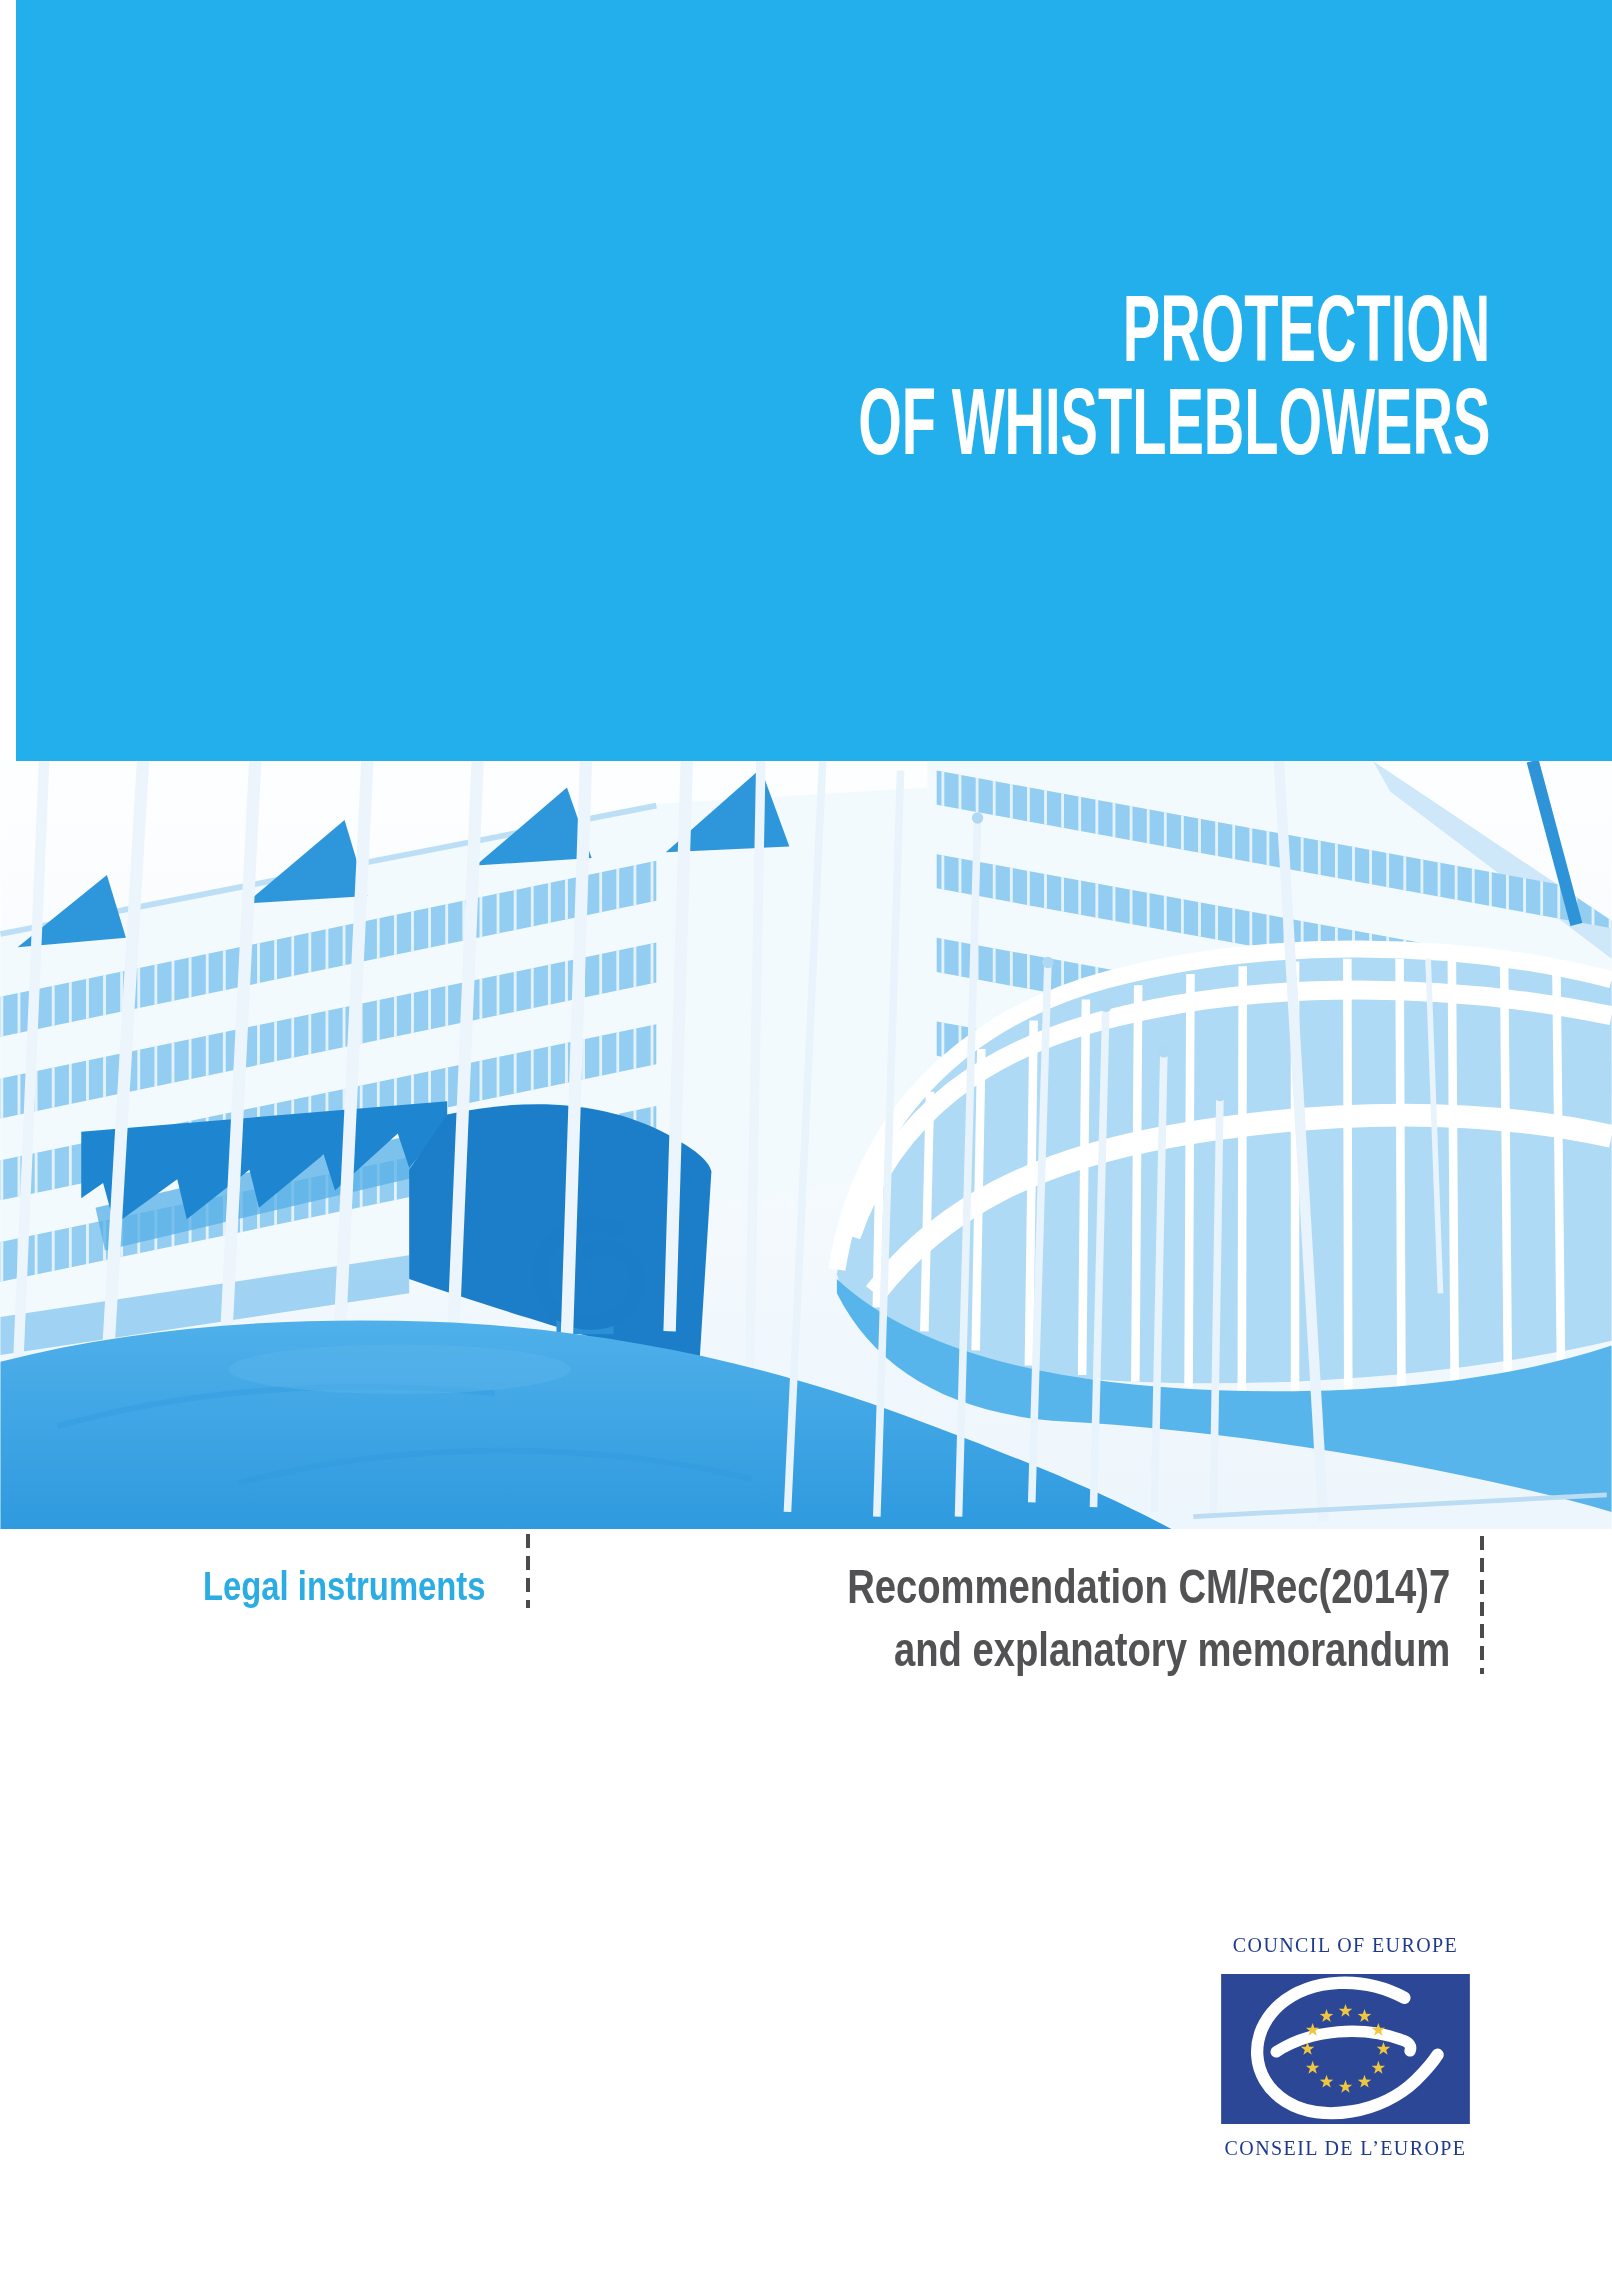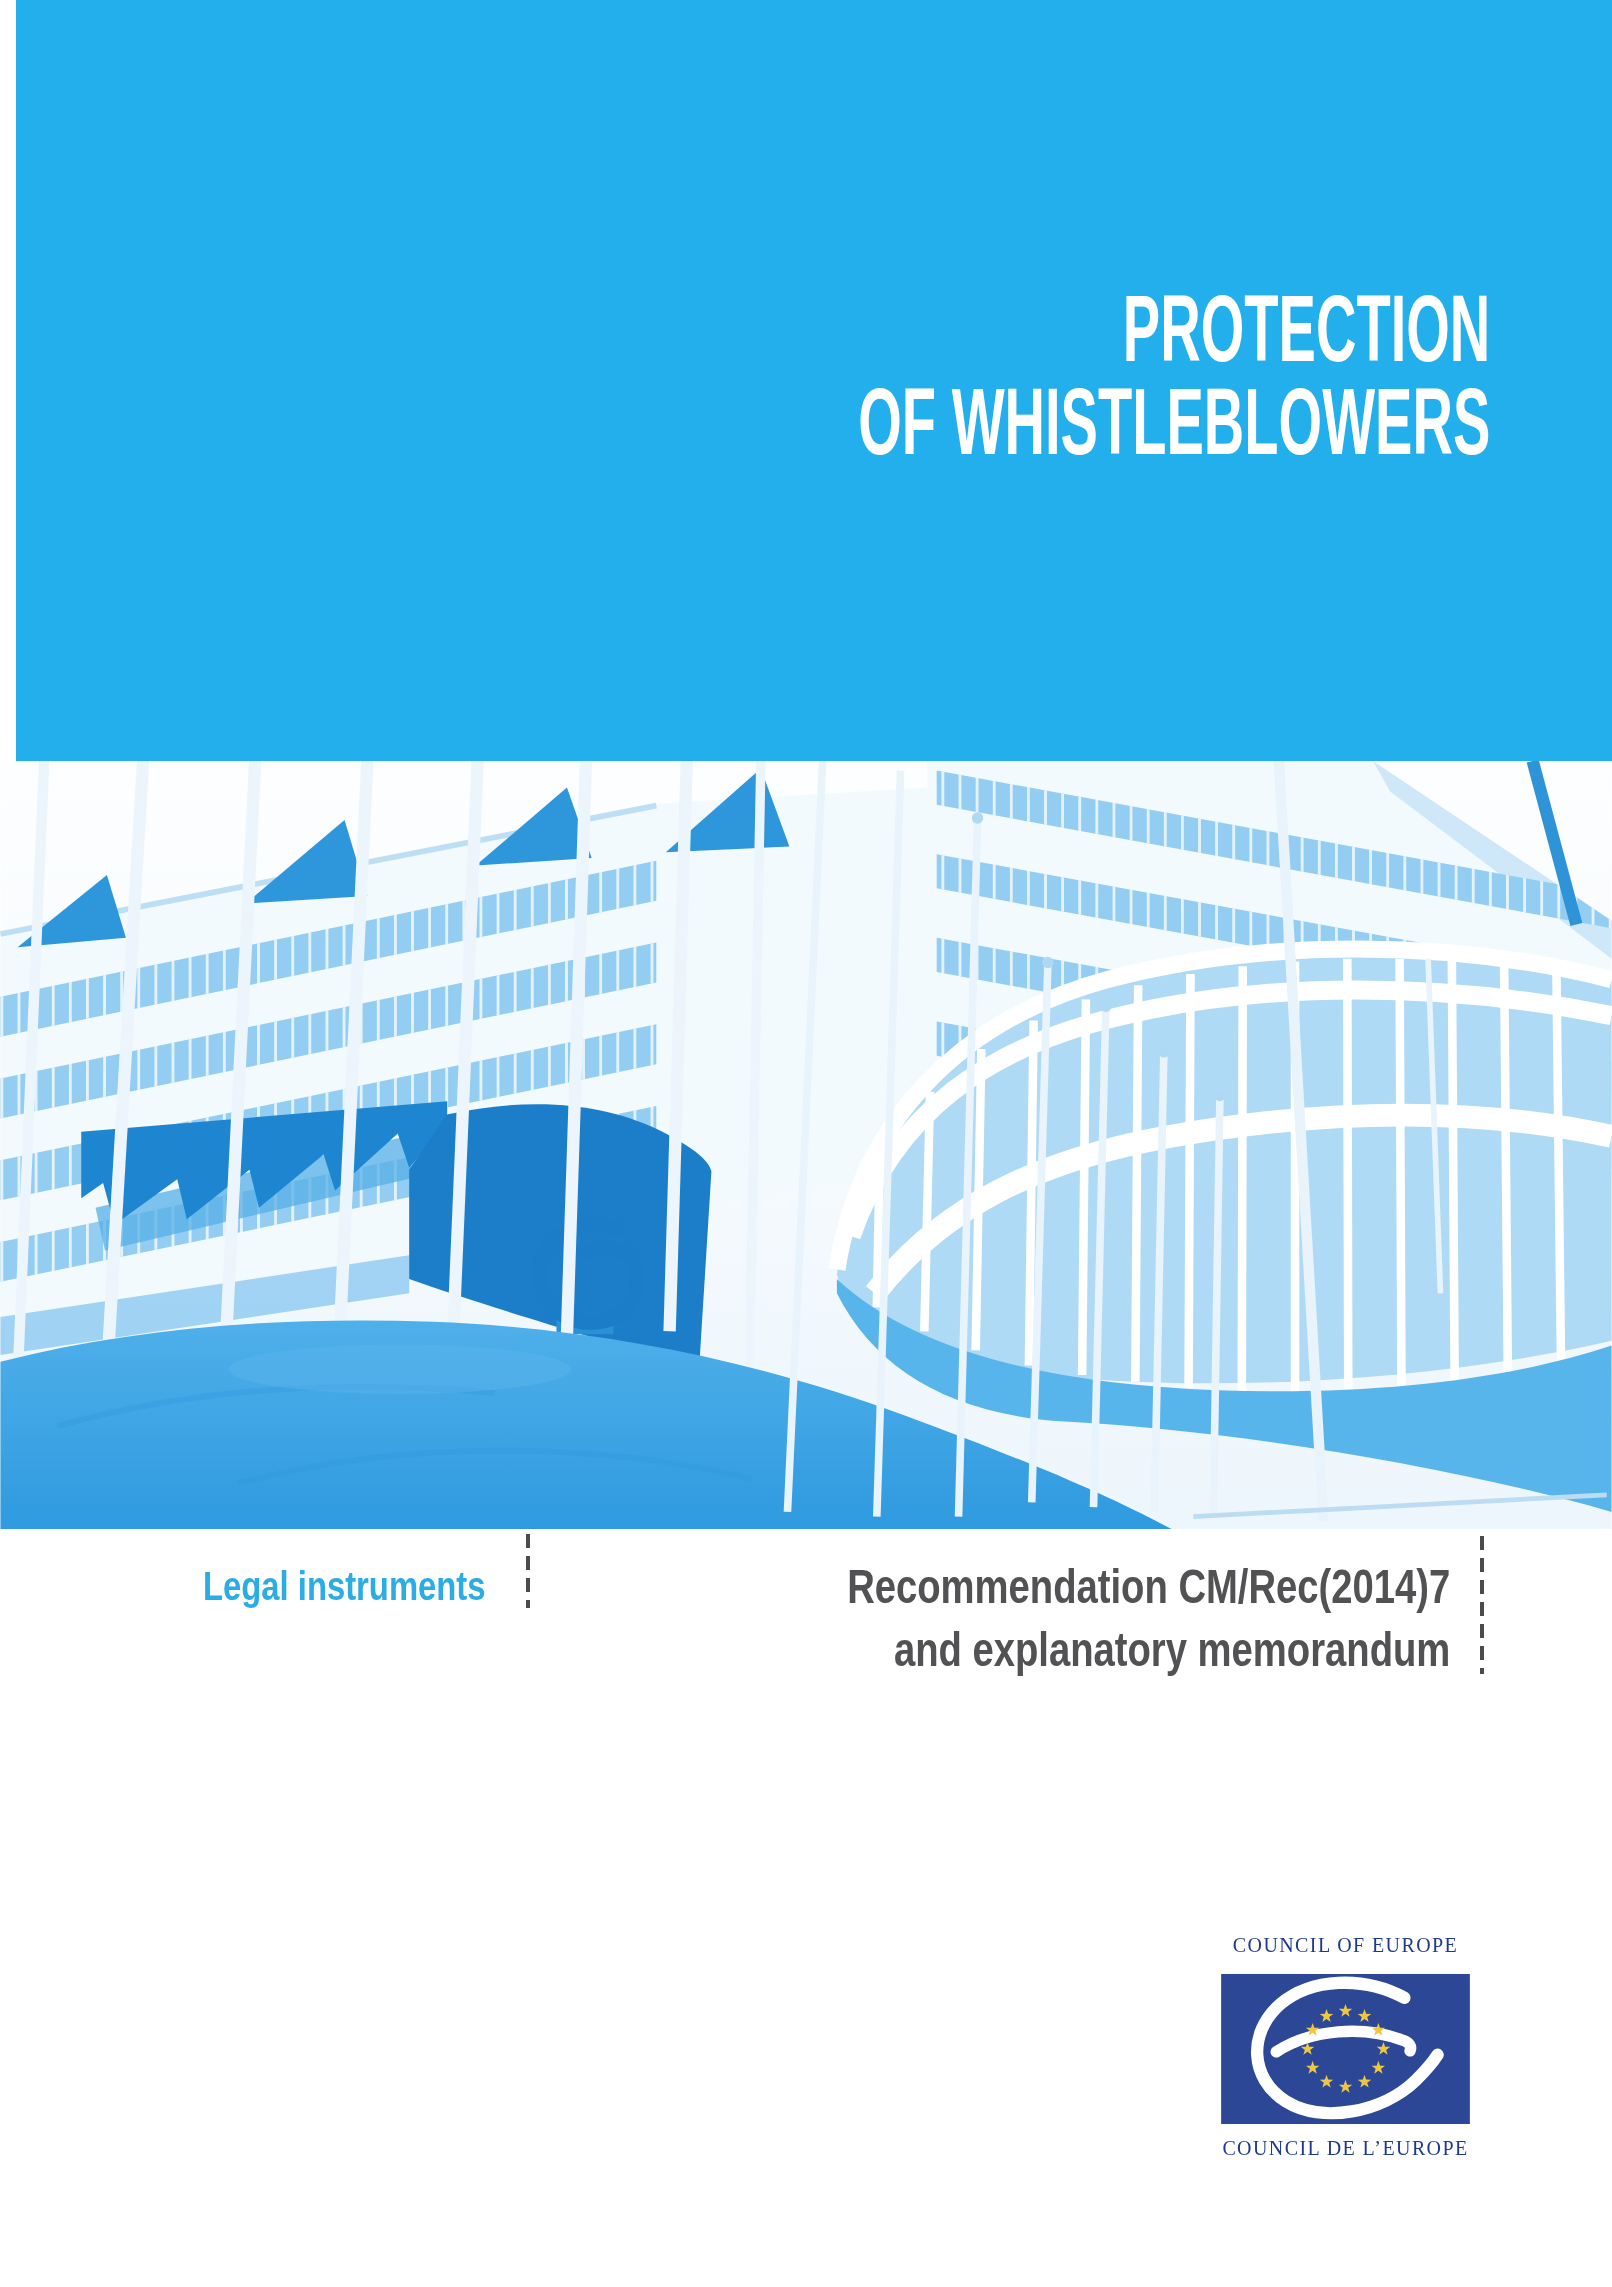--- a/index.html
+++ b/index.html
@@ -265,17 +265,17 @@
         <use href="#star" class="star" transform="translate(165.6,99)"></use>
         <use href="#star" class="star" transform="translate(151,113.6)"></use>
         <use href="#star" class="star" transform="translate(131,119)"></use>
         <use href="#star" class="star" transform="translate(111,113.6)"></use>
         <use href="#star" class="star" transform="translate(96.4,99)"></use>
         <use href="#star" class="star" transform="translate(91,79)"></use>
         <use href="#star" class="star" transform="translate(96.4,59)"></use>
         <use href="#star" class="star" transform="translate(111,44.4)"></use>
       </g>
     </svg>
-    <div class="logo-caption">COUNCIL DE L’EUROPE</div>
+    <div class="logo-caption">CONSEIL DE L’EUROPE</div>
   </div>
 
 </div>
 
 
 </body></html>

